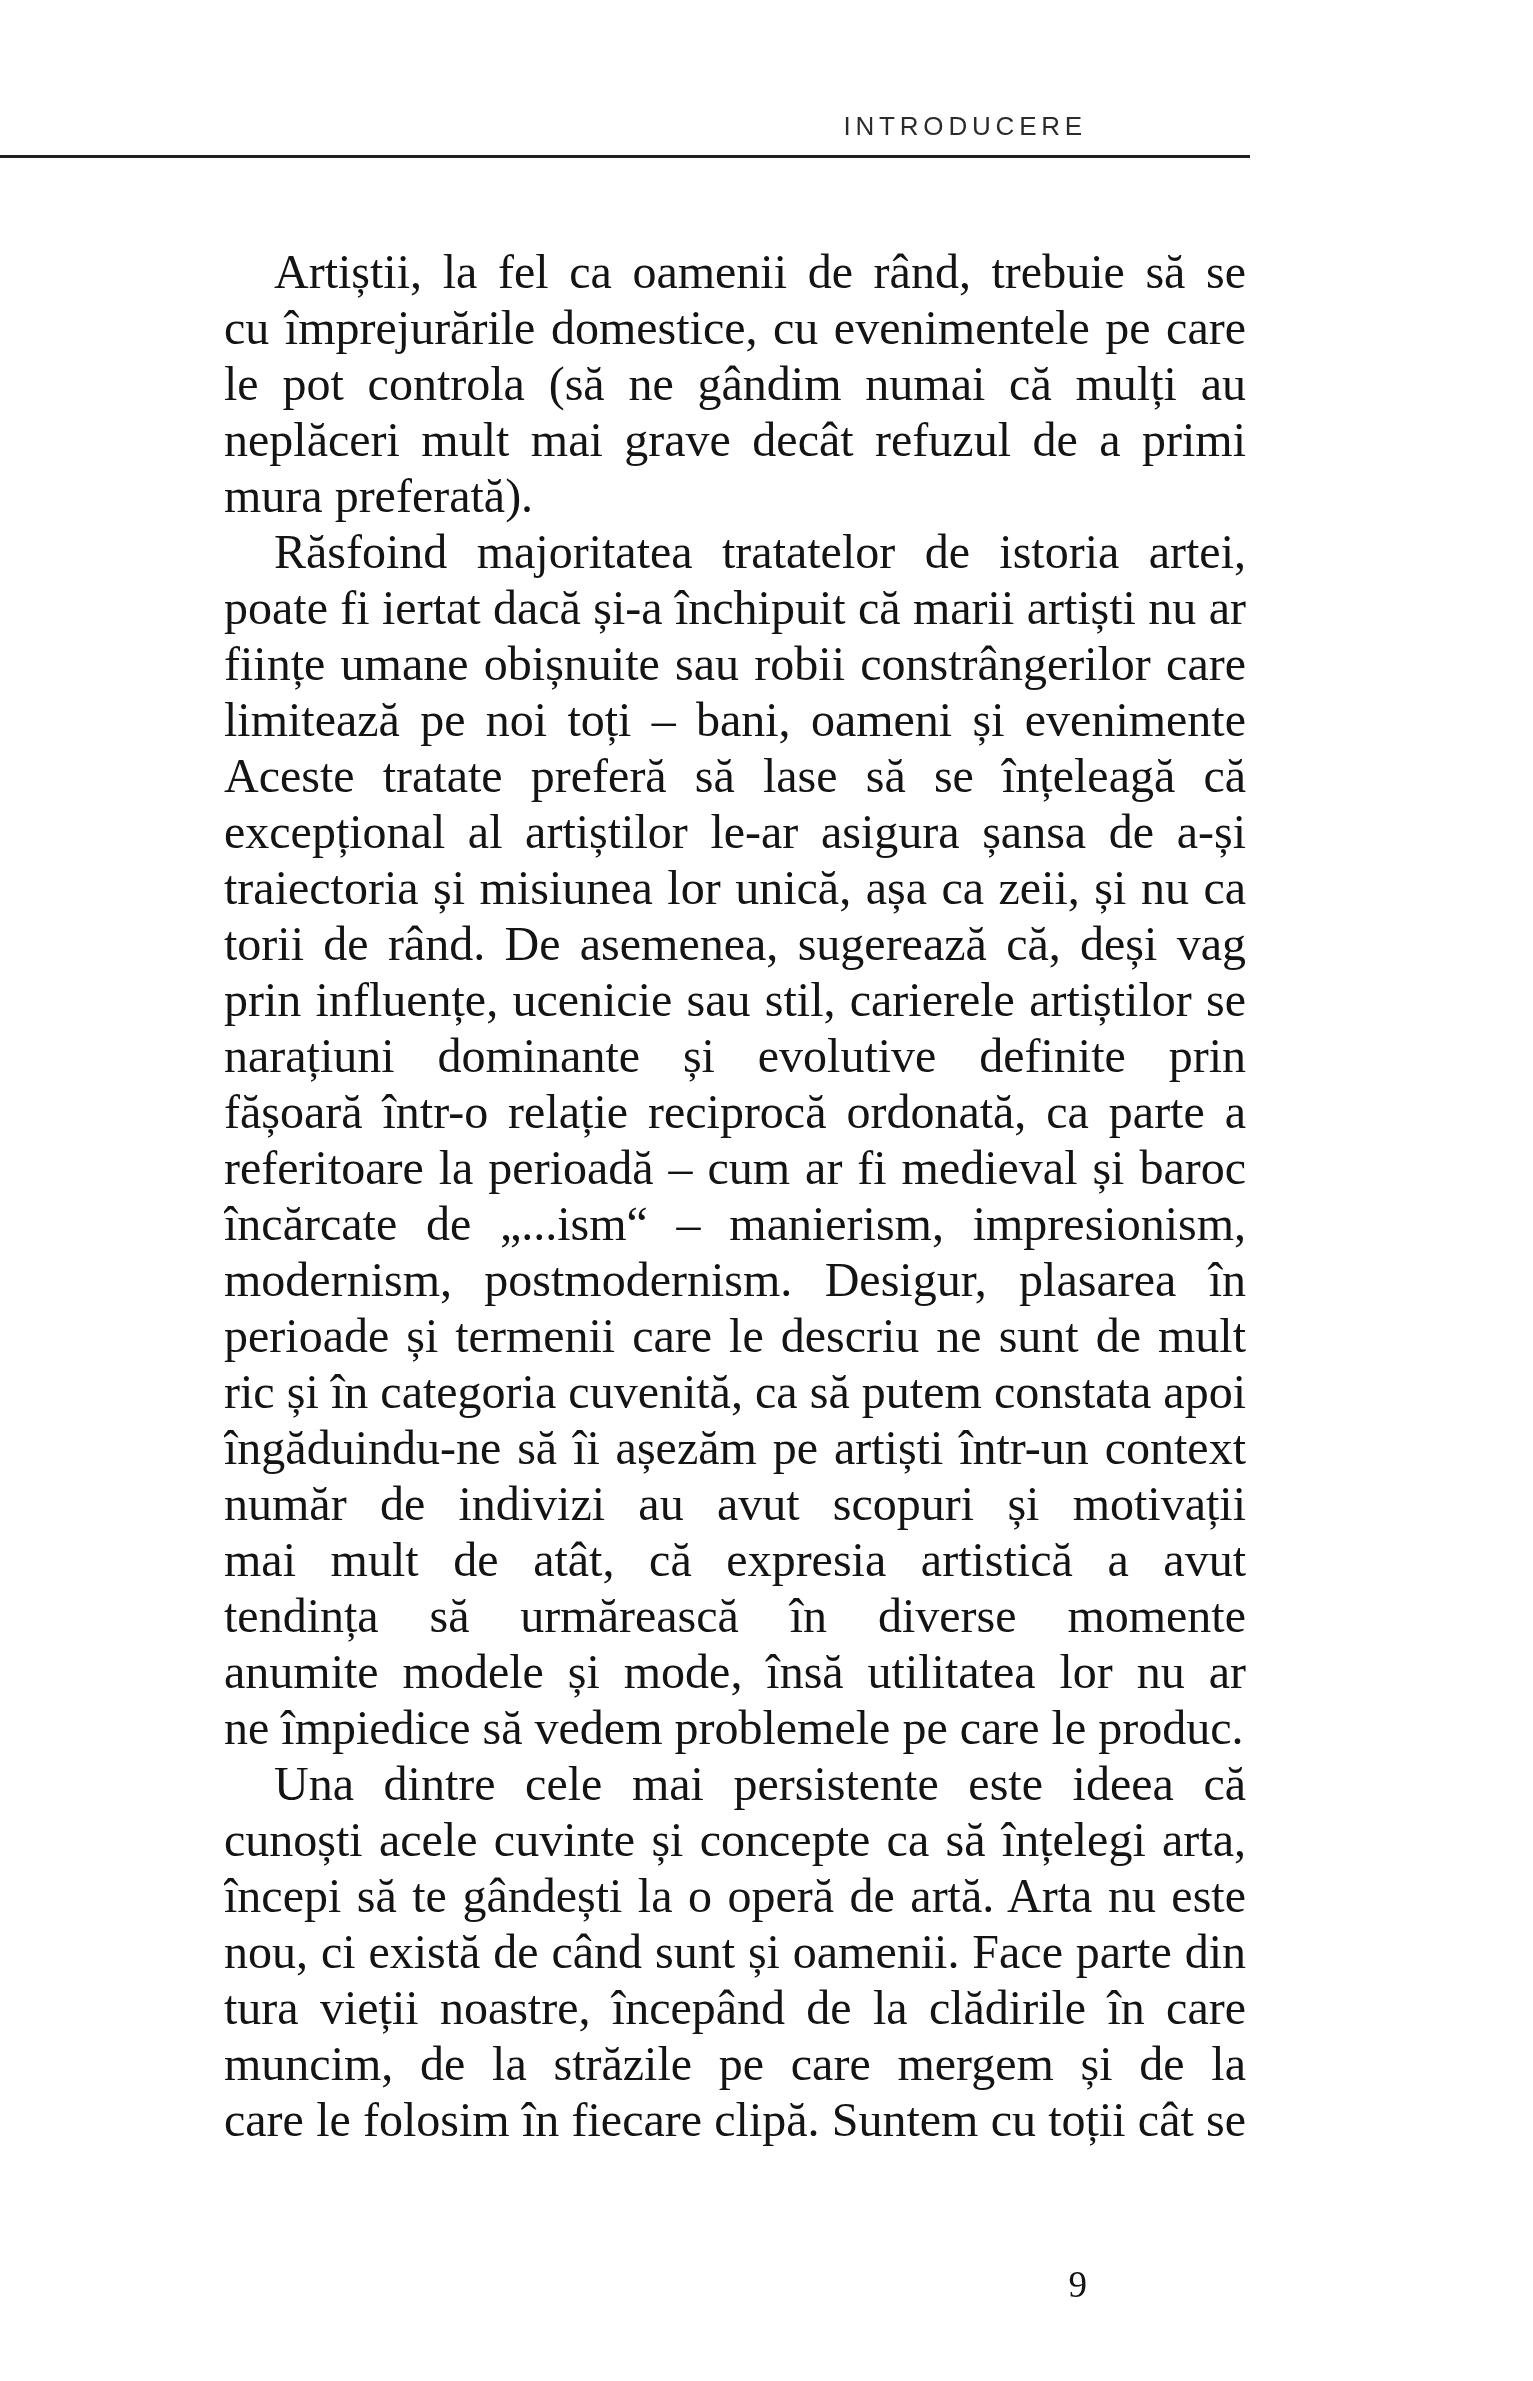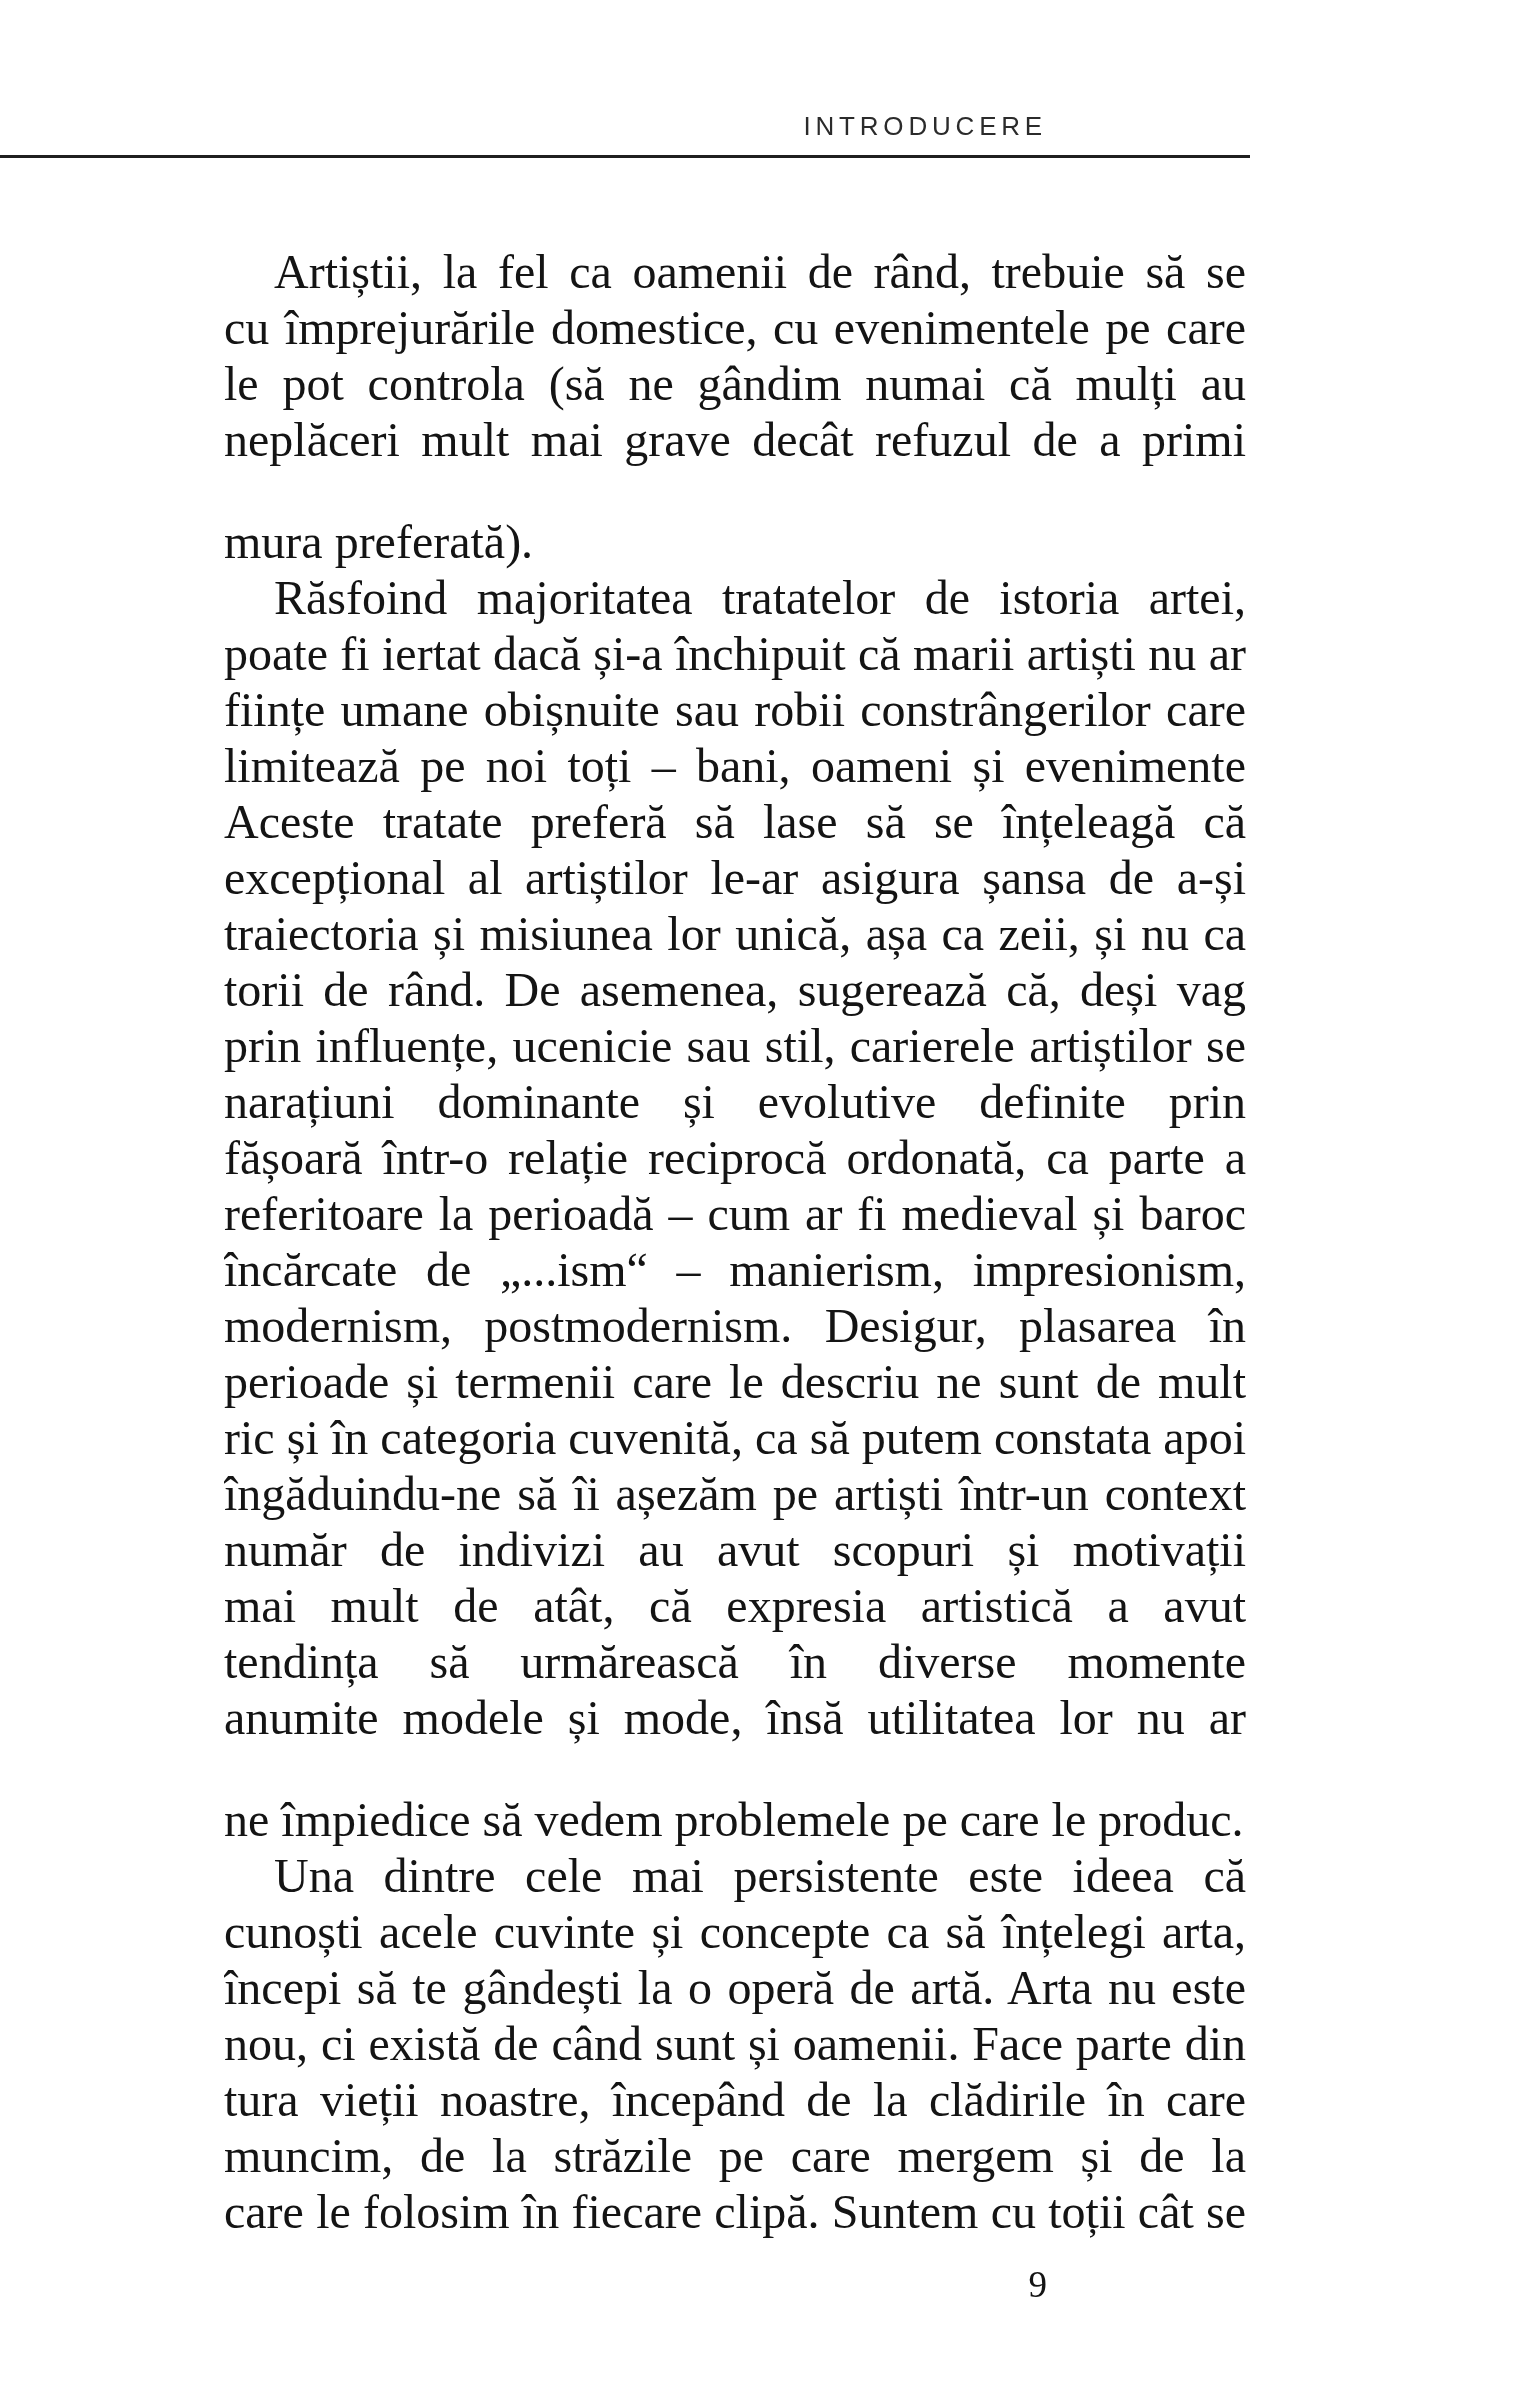--- a/index.html
+++ b/index.html
@@ -8,20 +8,21 @@
     background: #ffffff;
   }
   .page {
     position: relative;
     width: 1334px;
     height: 2382px;
     background: #ffffff;
     overflow: hidden;
     font-family: "Liberation Serif", "DejaVu Serif", serif;
     color: #141414;
+    padding-left: 40px;
   }
   .running-header {
     position: absolute;
     top: 111px;
     right: 287px;
     font-family: "Liberation Sans", "DejaVu Sans", sans-serif;
     font-size: 26px;
     font-weight: 400;
     letter-spacing: 4.8px;
     color: #2b2b2b;
@@ -53,21 +54,20 @@
     text-align: justify;
     text-align-last: justify;
     white-space: normal;
   }
   .line.indent {
     text-indent: 50px;
   }
   .line.endline {
     text-align: left;
     text-align-last: left;
-    margin-top: 46px;
   }
   .page-number {
     position: absolute;
     top: 2263px;
     right: 287px;
     font-size: 37px;
     color: #141414;
   }
 </style>
 </head>

